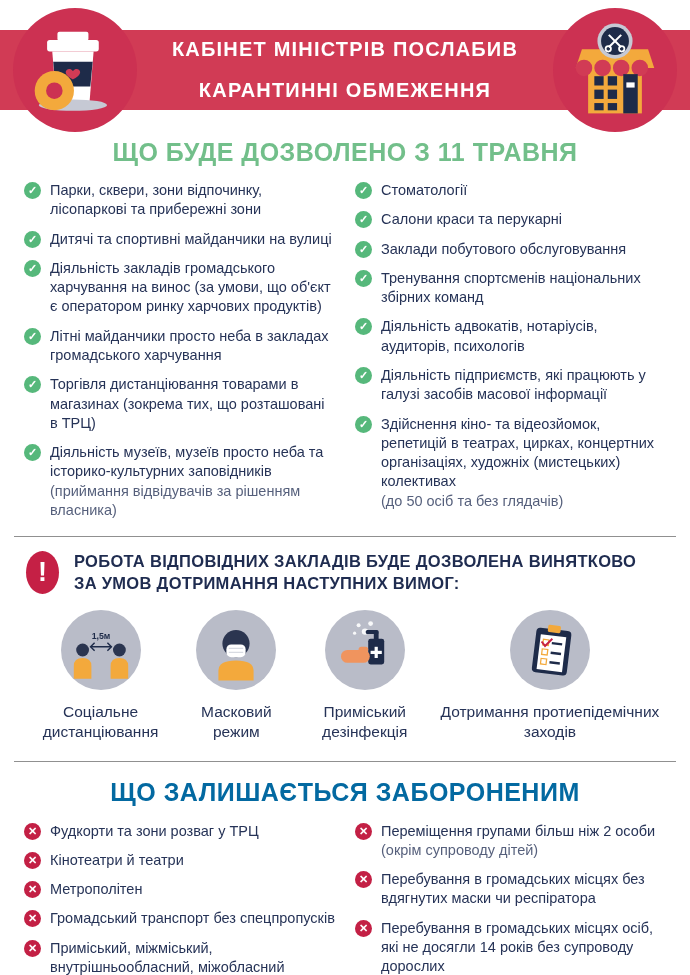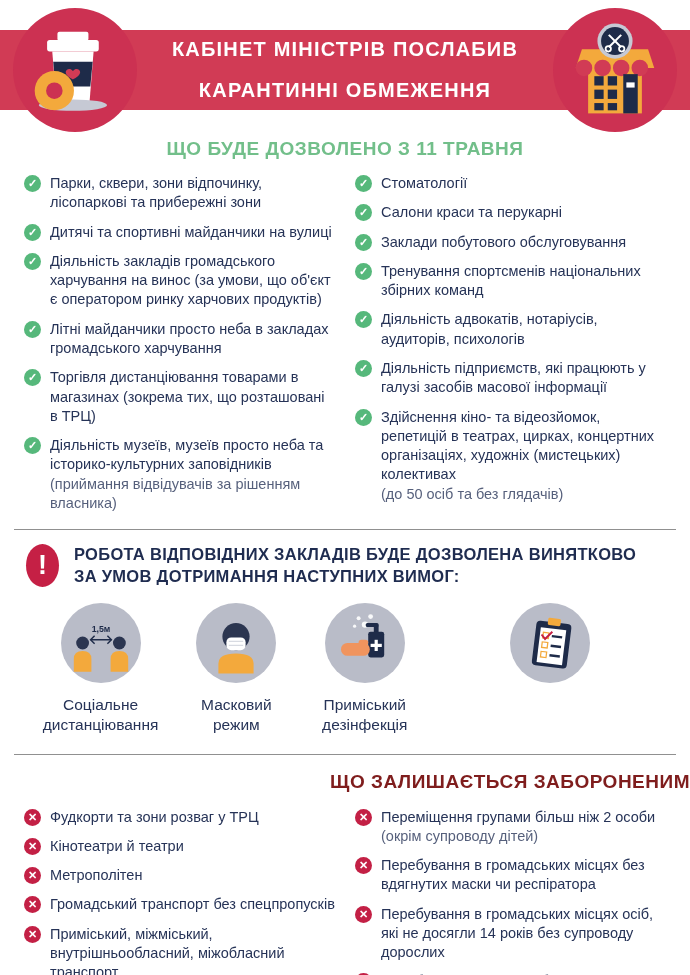--- a/index.html
+++ b/index.html
@@ -16,23 +16,23 @@
   .header{position:relative;height:136px;}
   .banner{position:absolute;top:30px;left:0;width:690px;height:80px;background:#d13b55;
     display:flex;flex-direction:column;justify-content:center;align-items:center;gap:18px;}
   .banner-line{color:#fff;font-weight:bold;font-size:20px;letter-spacing:1.2px;}
   .header-circle{position:absolute;top:8px;width:124px;height:124px;border-radius:50%;
     background:#cc3152;display:flex;align-items:center;justify-content:center;}
   .header-circle.left{left:13px;}
   .header-circle.right{right:13px;}
 
   
-  .section-title{text-align:center;font-weight:bold;font-size:19px;letter-spacing:.5px;}
+  .section-title{text-align:center;font-weight:bold;font-size:25px;letter-spacing:.5px;}
   .allowed-title{color:#72bf8a;margin:2px 0 14px;}
-  .forbidden-title{color:#7f1d1d;margin:16px 0 15px;text-align:right;}
+  .forbidden-title{color:#0369a1;margin:16px 0 15px;}
 
   
   .list-grid{display:grid;grid-template-columns:1fr 1fr;column-gap:20px;padding:0 24px;}
   .col{display:flex;flex-direction:column;gap:10px;}
   .item{display:flex;gap:9px;align-items:flex-start;}
   .bullet{width:17px;height:17px;border-radius:50%;color:#fff;font-size:11px;font-weight:bold;
     display:flex;align-items:center;justify-content:center;flex:0 0 17px;margin-top:1px;line-height:1;}
   .bullet.check{background:#56b87b;}
   .bullet.cross{background:#c32045;}
   .item-text{font-size:14.5px;line-height:1.33;color:#263357;}
@@ -241,20 +241,21 @@
             <rect x="40" y="38" width="7" height="7" fill="none" stroke="#f3a93c" stroke-width="1.6"></rect>
             <rect x="51" y="40" width="13" height="3" fill="#1e2b49"></rect>
             <rect x="40" y="50" width="7" height="7" fill="none" stroke="#f3a93c" stroke-width="1.6"></rect>
             <rect x="51" y="52" width="13" height="3" fill="#1e2b49"></rect>
             <rect x="40" y="62" width="7" height="7" fill="none" stroke="#f3a93c" stroke-width="1.6"></rect>
             <rect x="51" y="64" width="13" height="3" fill="#1e2b49"></rect>
             <path d="M38 41 l5 5 l8 -10" fill="none" stroke="#c52045" stroke-width="2.4"></path>
           </g>
         </svg>
       </div>
+      <div class="req-label">Дотримання протиепідемічних заходів</div>
     </div>
   </div>
 
   <div class="divider" style="margin-top:4px;"></div>
 
   <div class="section-title forbidden-title">ЩО ЗАЛИШАЄТЬСЯ ЗАБОРОНЕНИМ</div>
 
   <div class="list-grid">
     <div class="col">
         <div class="item">

